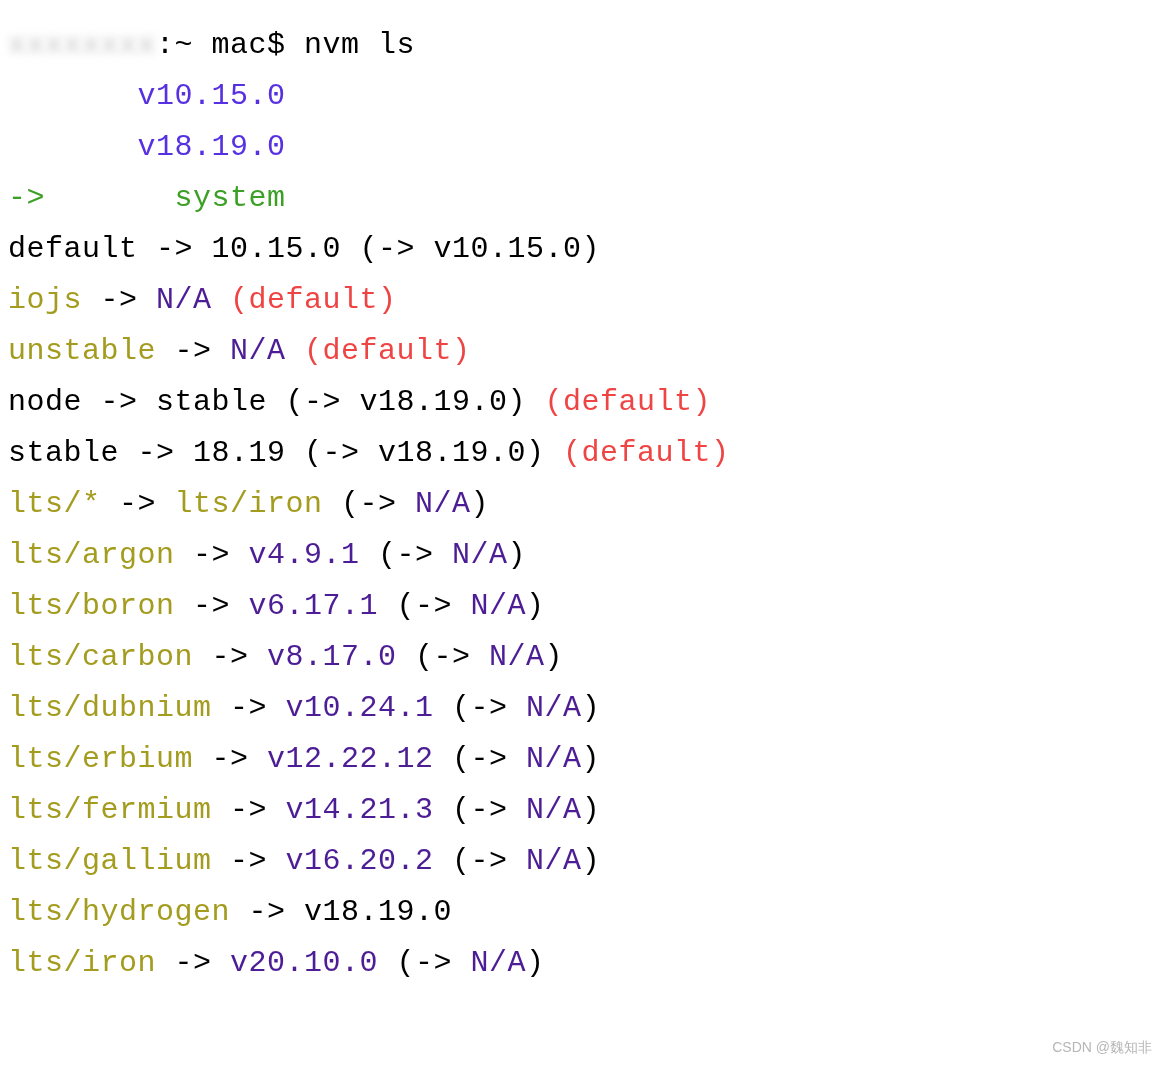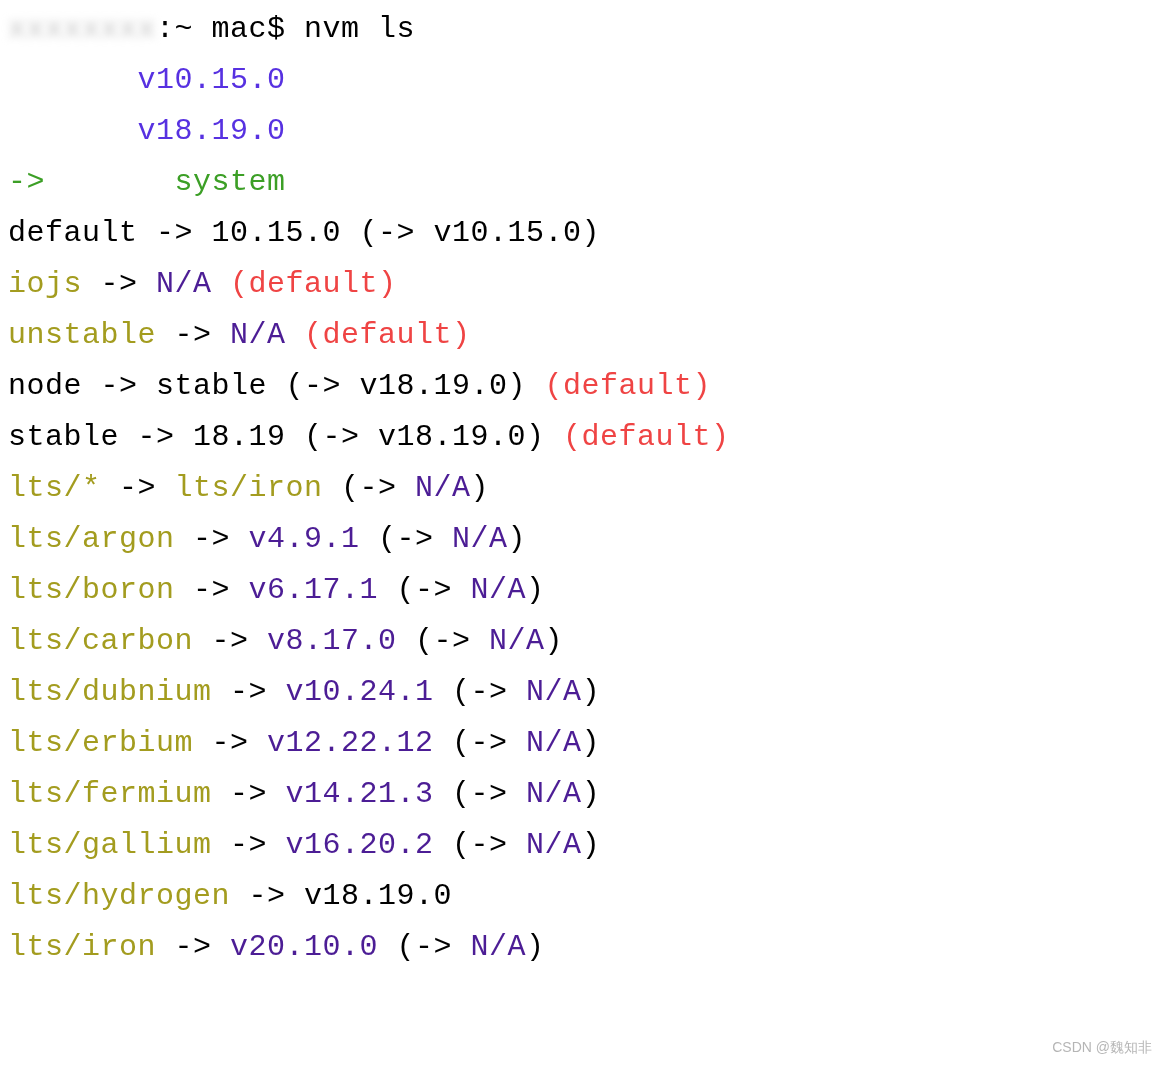--- a/index.html
+++ b/index.html
@@ -6,21 +6,21 @@
     margin: 0;
     padding: 0;
     background: #ffffff;
     font-family: "Menlo", "Consolas", "Courier New", monospace;
     font-size: 30px;
     line-height: 1.7;
     color: #000000;
     letter-spacing: 0.5px;
   }
   .terminal {
-    padding: 4px 8px 8px 8px;
+    padding: 20px 8px 8px 8px;
     white-space: pre;
   }
   .blurred {
     filter: blur(4px);
     color: #c4c4c4;
   }
   .c-olive   { color: #a39c1f; }
   .c-red     { color: #4c1d95; }
   .c-blue    { color: #5731e1; }
   .c-green   { color: #3c9f26; }

